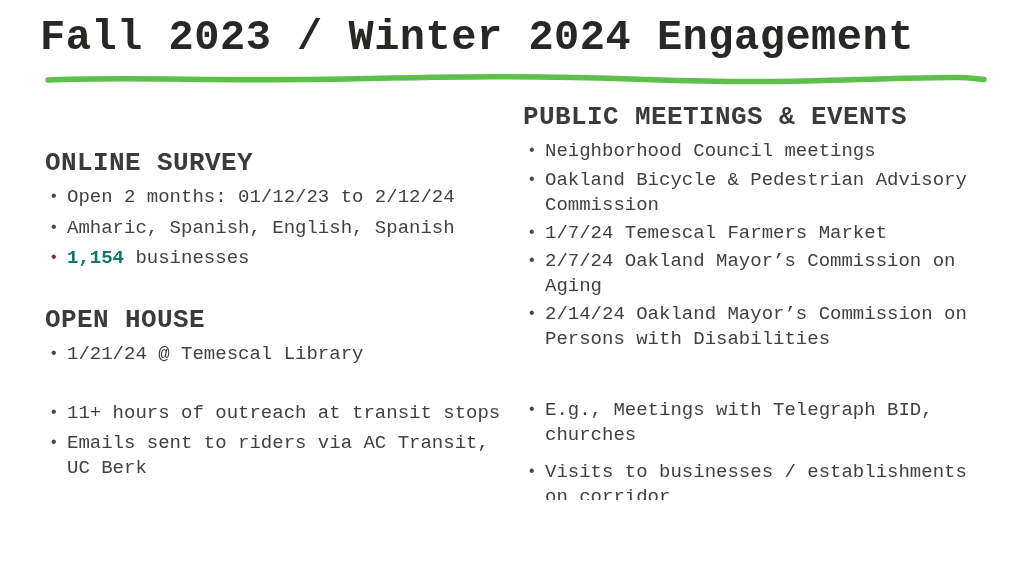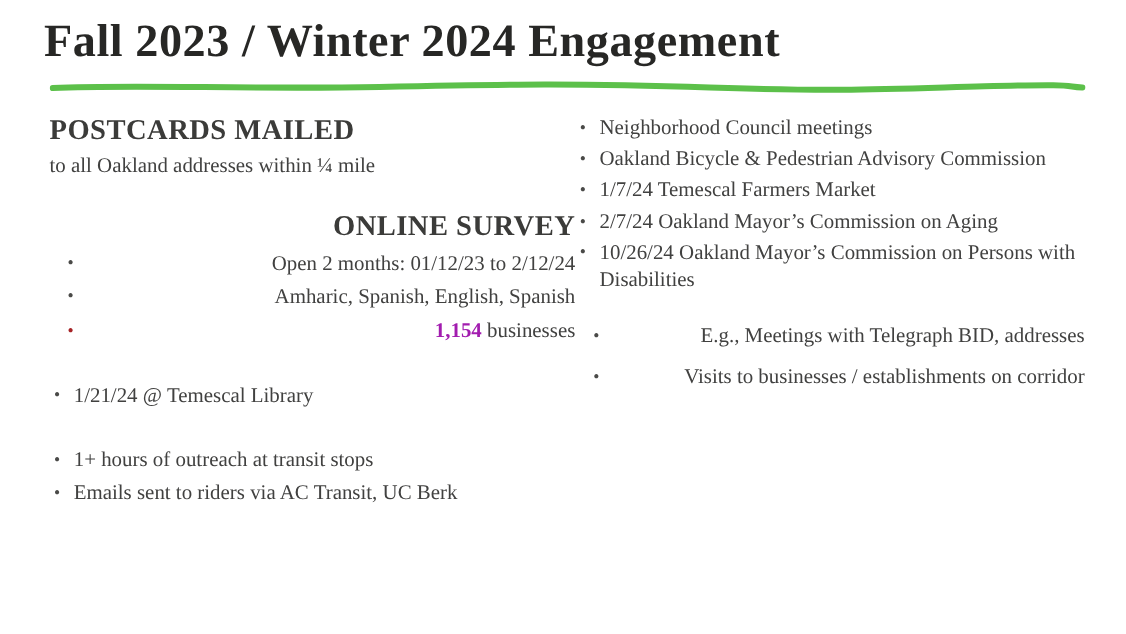--- a/index.html
+++ b/index.html
@@ -5,21 +5,21 @@
   html, body {
     margin: 0;
     padding: 0;
     background: #ffffff;
   }
   .slide {
     position: relative;
     width: 1024px;
     height: 500px;
     background: #ffffff;
-    font-family: Liberation Serif, serif;
+    font-family: Liberation Mono, monospace;
     color: #3f3f3e;
     overflow: hidden;
     box-sizing: border-box;
     padding: 14px 38px 0 40px;
   }
   .slide-title {
     margin: 0;
     font-size: 42px;
     font-weight: 800;
     letter-spacing: 0.5px;
@@ -85,122 +85,120 @@
     width: 22px;
     font-size: 16px;
     line-height: 25px;
     color: #4a4a48;
     padding-left: 4px;
     box-sizing: border-box;
   }
   .dot.red { color: #a62326; }
   .li-text { flex: 1 1 auto; }
   .red-number {
-    color: #a21caf;
+    color: #0f766e;
     font-weight: 700;
   }
   .section-gap-lg { margin-top: 34px; }
-  .section-gap-md { margin-top: 12px; text-align: right; }
+  .section-gap-md { margin-top: 46px; }
 </style>
 </head>
 <body>
 
 <div class="slide">
 
   <h1 class="slide-title">Fall 2023 / Winter 2024 Engagement</h1>
 
   <div class="underline-wrap">
     <svg width="942" height="14" viewBox="0 0 942 14">
       <path d="M3 8 C 80 4.5, 180 9.5, 300 7 S 480 3.5, 600 7.5 S 760 9, 850 6.5 S 920 6.5, 939 7.5" fill="none" stroke="#5cc04a" stroke-width="5.5" stroke-linecap="round"></path>
     </svg>
   </div>
 
   <div class="cols">
 
     <div class="col col-left">
 
-      <div class="section">
-        <h2 class="section-heading">POSTCARDS MAILED</h2>
-        <p class="subtext">to all Oakland addresses within ¼ mile</p>
-      </div>
 
       <div class="section section-gap-md">
         <h2 class="section-heading">ONLINE SURVEY</h2>
         <ul class="bullets">
           <li>
             <span class="dot">•</span>
             <span class="li-text">Open 2 months: 01/12/23 to 2/12/24</span>
           </li>
           <li>
             <span class="dot">•</span>
             <span class="li-text">Amharic, Spanish, English, Spanish</span>
           </li>
           <li>
             <span class="dot red">•</span>
             <span class="li-text"><span class="red-number">1,154</span><span> businesses</span></span>
           </li>
         </ul>
       </div>
 
       <div class="section section-gap-lg">
+        <h2 class="section-heading">OPEN HOUSE</h2>
         <ul class="bullets">
           <li>
             <span class="dot">•</span>
             <span class="li-text">1/21/24 @ Temescal Library</span>
           </li>
         </ul>
       </div>
 
       <div class="section section-gap-lg">
         <ul class="bullets">
           <li>
             <span class="dot">•</span>
-            <span class="li-text">1+ hours of outreach at transit stops</span>
+            <span class="li-text">11+ hours of outreach at transit stops</span>
           </li>
           <li>
             <span class="dot">•</span>
             <span class="li-text">Emails sent to riders via AC Transit, UC Berk</span>
           </li>
         </ul>
       </div>
 
     </div>
 
     <div class="col col-right">
 
       <div class="section">
+        <h2 class="section-heading">PUBLIC MEETINGS &amp; EVENTS</h2>
         <ul class="bullets tight">
           <li>
             <span class="dot">•</span>
             <span class="li-text">Neighborhood Council meetings</span>
           </li>
           <li>
             <span class="dot">•</span>
             <span class="li-text">Oakland Bicycle &amp; Pedestrian Advisory Commission</span>
           </li>
           <li>
             <span class="dot">•</span>
             <span class="li-text">1/7/24 Temescal Farmers Market</span>
           </li>
           <li>
             <span class="dot">•</span>
             <span class="li-text">2/7/24 Oakland Mayor’s Commission on Aging</span>
           </li>
           <li>
             <span class="dot">•</span>
-            <span class="li-text">10/26/24 Oakland Mayor’s Commission on Persons with Disabilities</span>
+            <span class="li-text">2/14/24 Oakland Mayor’s Commission on Persons with Disabilities</span>
           </li>
         </ul>
       </div>
 
       <div class="section section-gap-md">
         <ul class="bullets loose">
           <li>
             <span class="dot">•</span>
-            <span class="li-text">E.g., Meetings with Telegraph BID, addresses</span>
+            <span class="li-text">E.g., Meetings with Telegraph BID, churches</span>
           </li>
           <li>
             <span class="dot">•</span>
             <span class="li-text">Visits to businesses / establishments on corridor</span>
           </li>
         </ul>
       </div>
 
     </div>
   </div>

